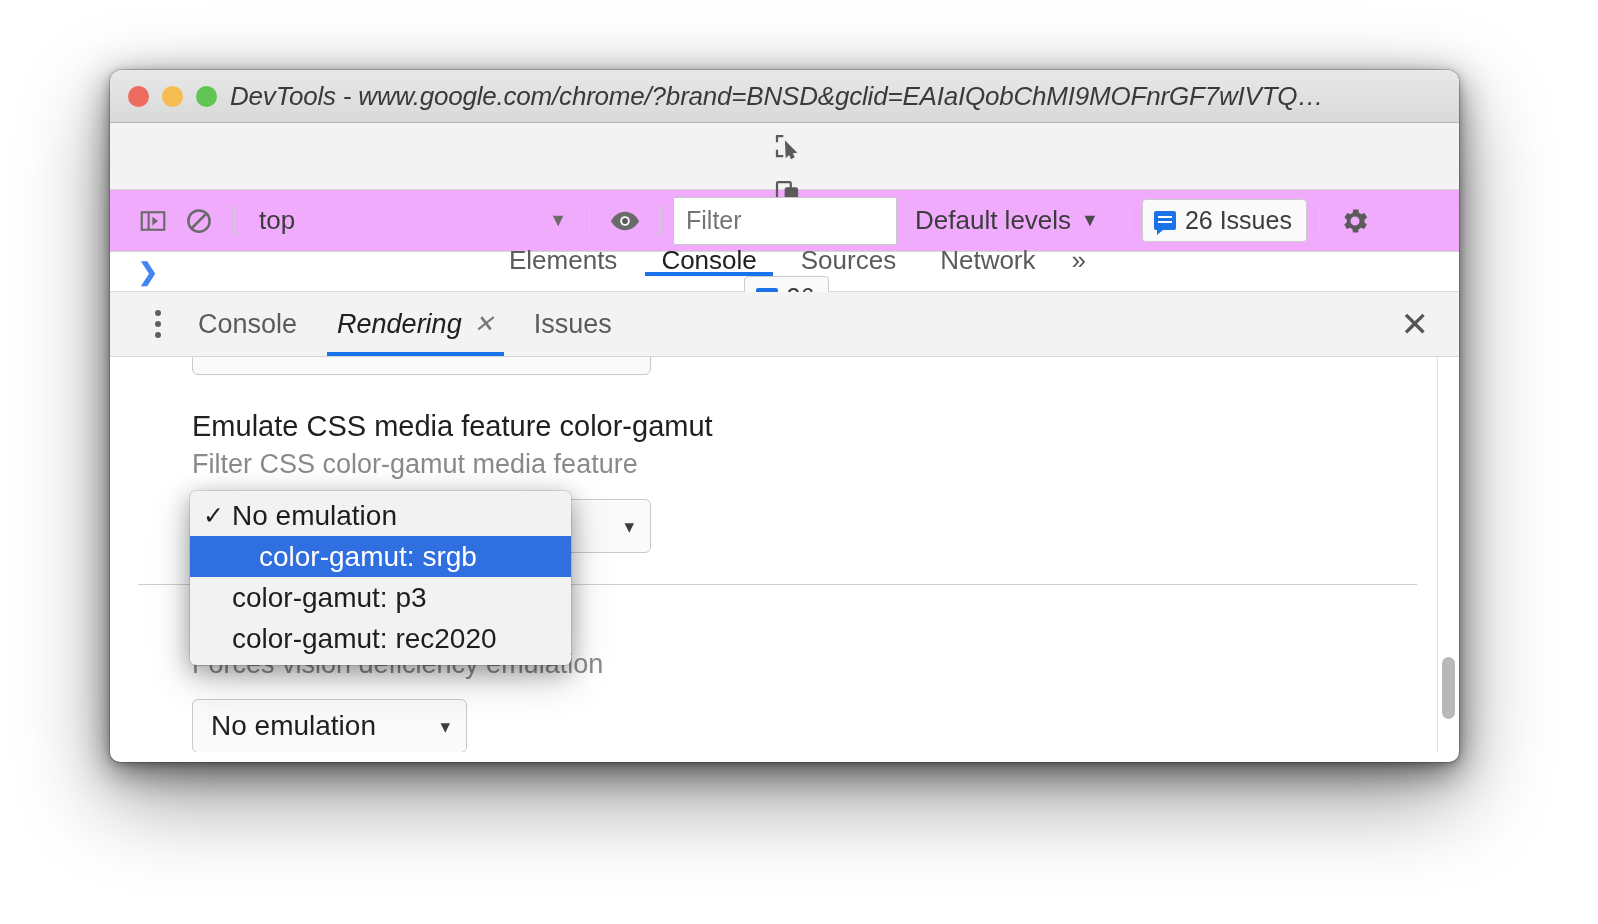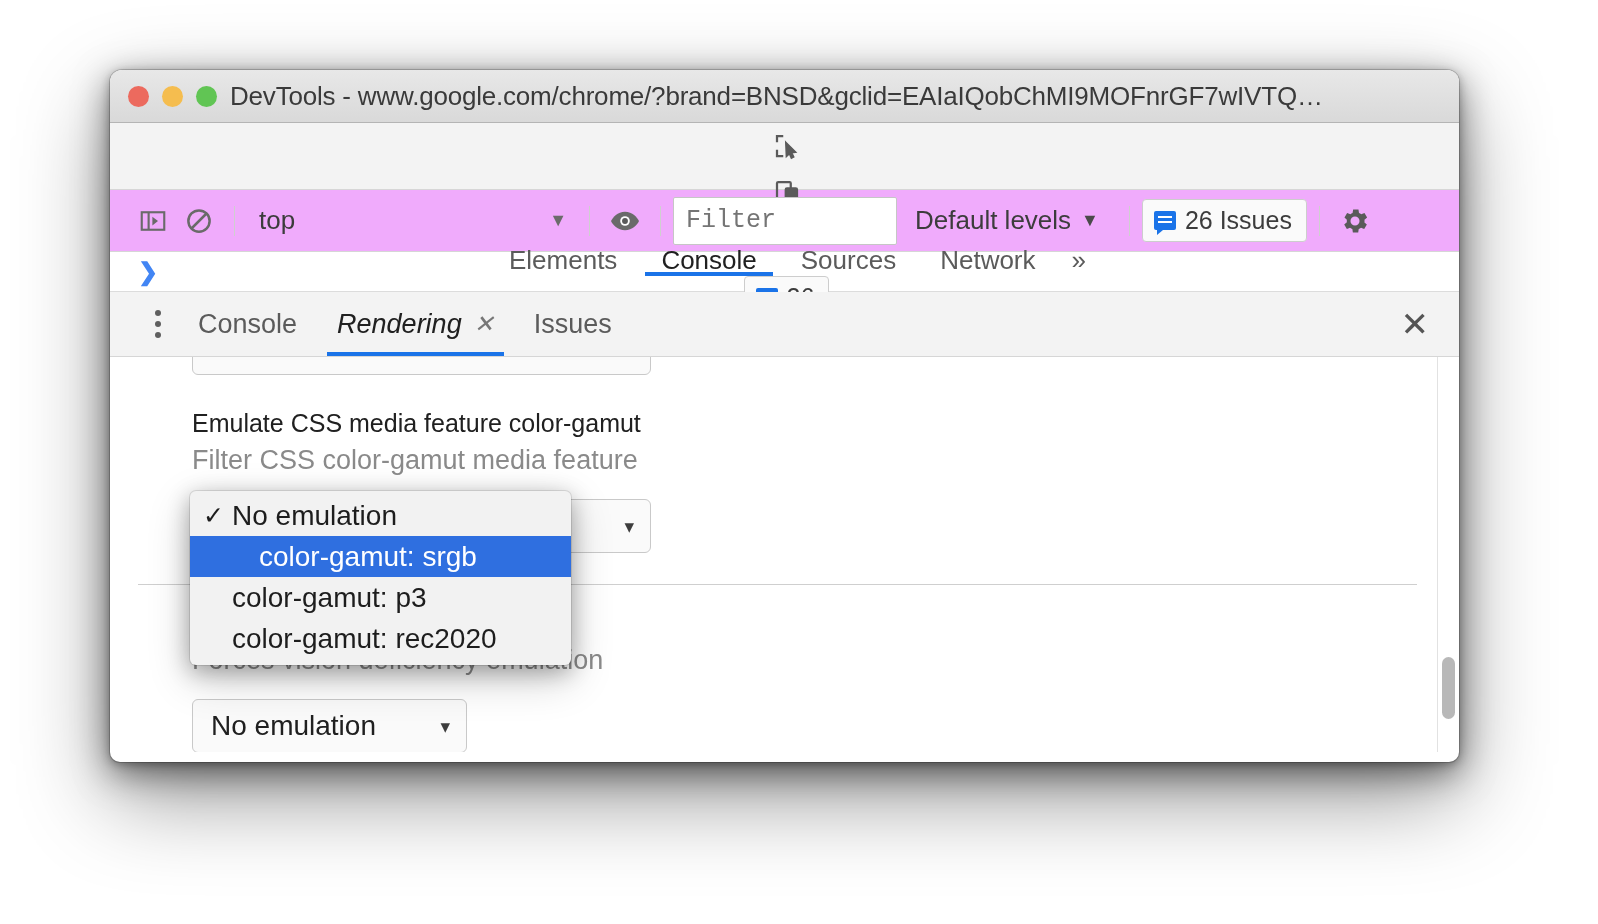--- a/index.html
+++ b/index.html
@@ -32,20 +32,21 @@
   }
 
   
   .titlebar {
     position: relative;
     height: 53px;
     background: linear-gradient(#e8e8e8, #d9d9d9);
     border-bottom: 1px solid #b4b4b4;
     display: flex;
     align-items: center;
+    font-style: italic;
   }
   .lights { display: flex; gap: 13px; margin-left: 18px; }
   .light { width: 21px; height: 21px; border-radius: 50%; }
   .light.red    { background: #ec6a5e; }
   .light.yellow { background: #f5bd4f; }
   .light.green  { background: #61c554; }
   .window-title {
     position: absolute;
     left: 0; right: 0;
     text-align: center;
@@ -150,21 +151,21 @@
     color: #3c3c3c;
   }
   .ctx-select .caret { margin-left: auto; font-size: 18px; color: #6b6b6b; }
   .filter-input {
     width: 224px; height: 48px;
     border: 1px solid #c6c6c6;
     background: #ffffff;
     font-size: 25px;
     color: #7a7a7a;
     padding: 0 12px;
-    font-family: Liberation Mono, monospace;
+    font-family: Liberation Sans, sans-serif;
     border-radius: 2px;
   }
   .filter-input::placeholder { color: #757575; opacity: 1; }
   .levels {
     display: flex; align-items: center; gap: 10px;
     font-size: 26px; color: #3c3c3c;
     padding: 0 18px;
     white-space: nowrap;
   }
   .levels .caret { font-size: 18px; color: #4a4a4a; }
@@ -237,21 +238,21 @@
     border: 1px solid #c9c9c9;
     border-radius: 6px;
     background: #fafafa;
   }
   .setting {
     position: absolute;
     left: 82px;
     width: 900px;
   }
   .setting-title {
-    font-size: 25px;
+    font-size: 29px;
     color: #202020;
     line-height: 1.18;
     white-space: nowrap;
   }
   .setting-desc {
     font-size: 27px;
     color: #8a8a8a;
     line-height: 1.22;
     margin-top: 5px;
     white-space: nowrap;

